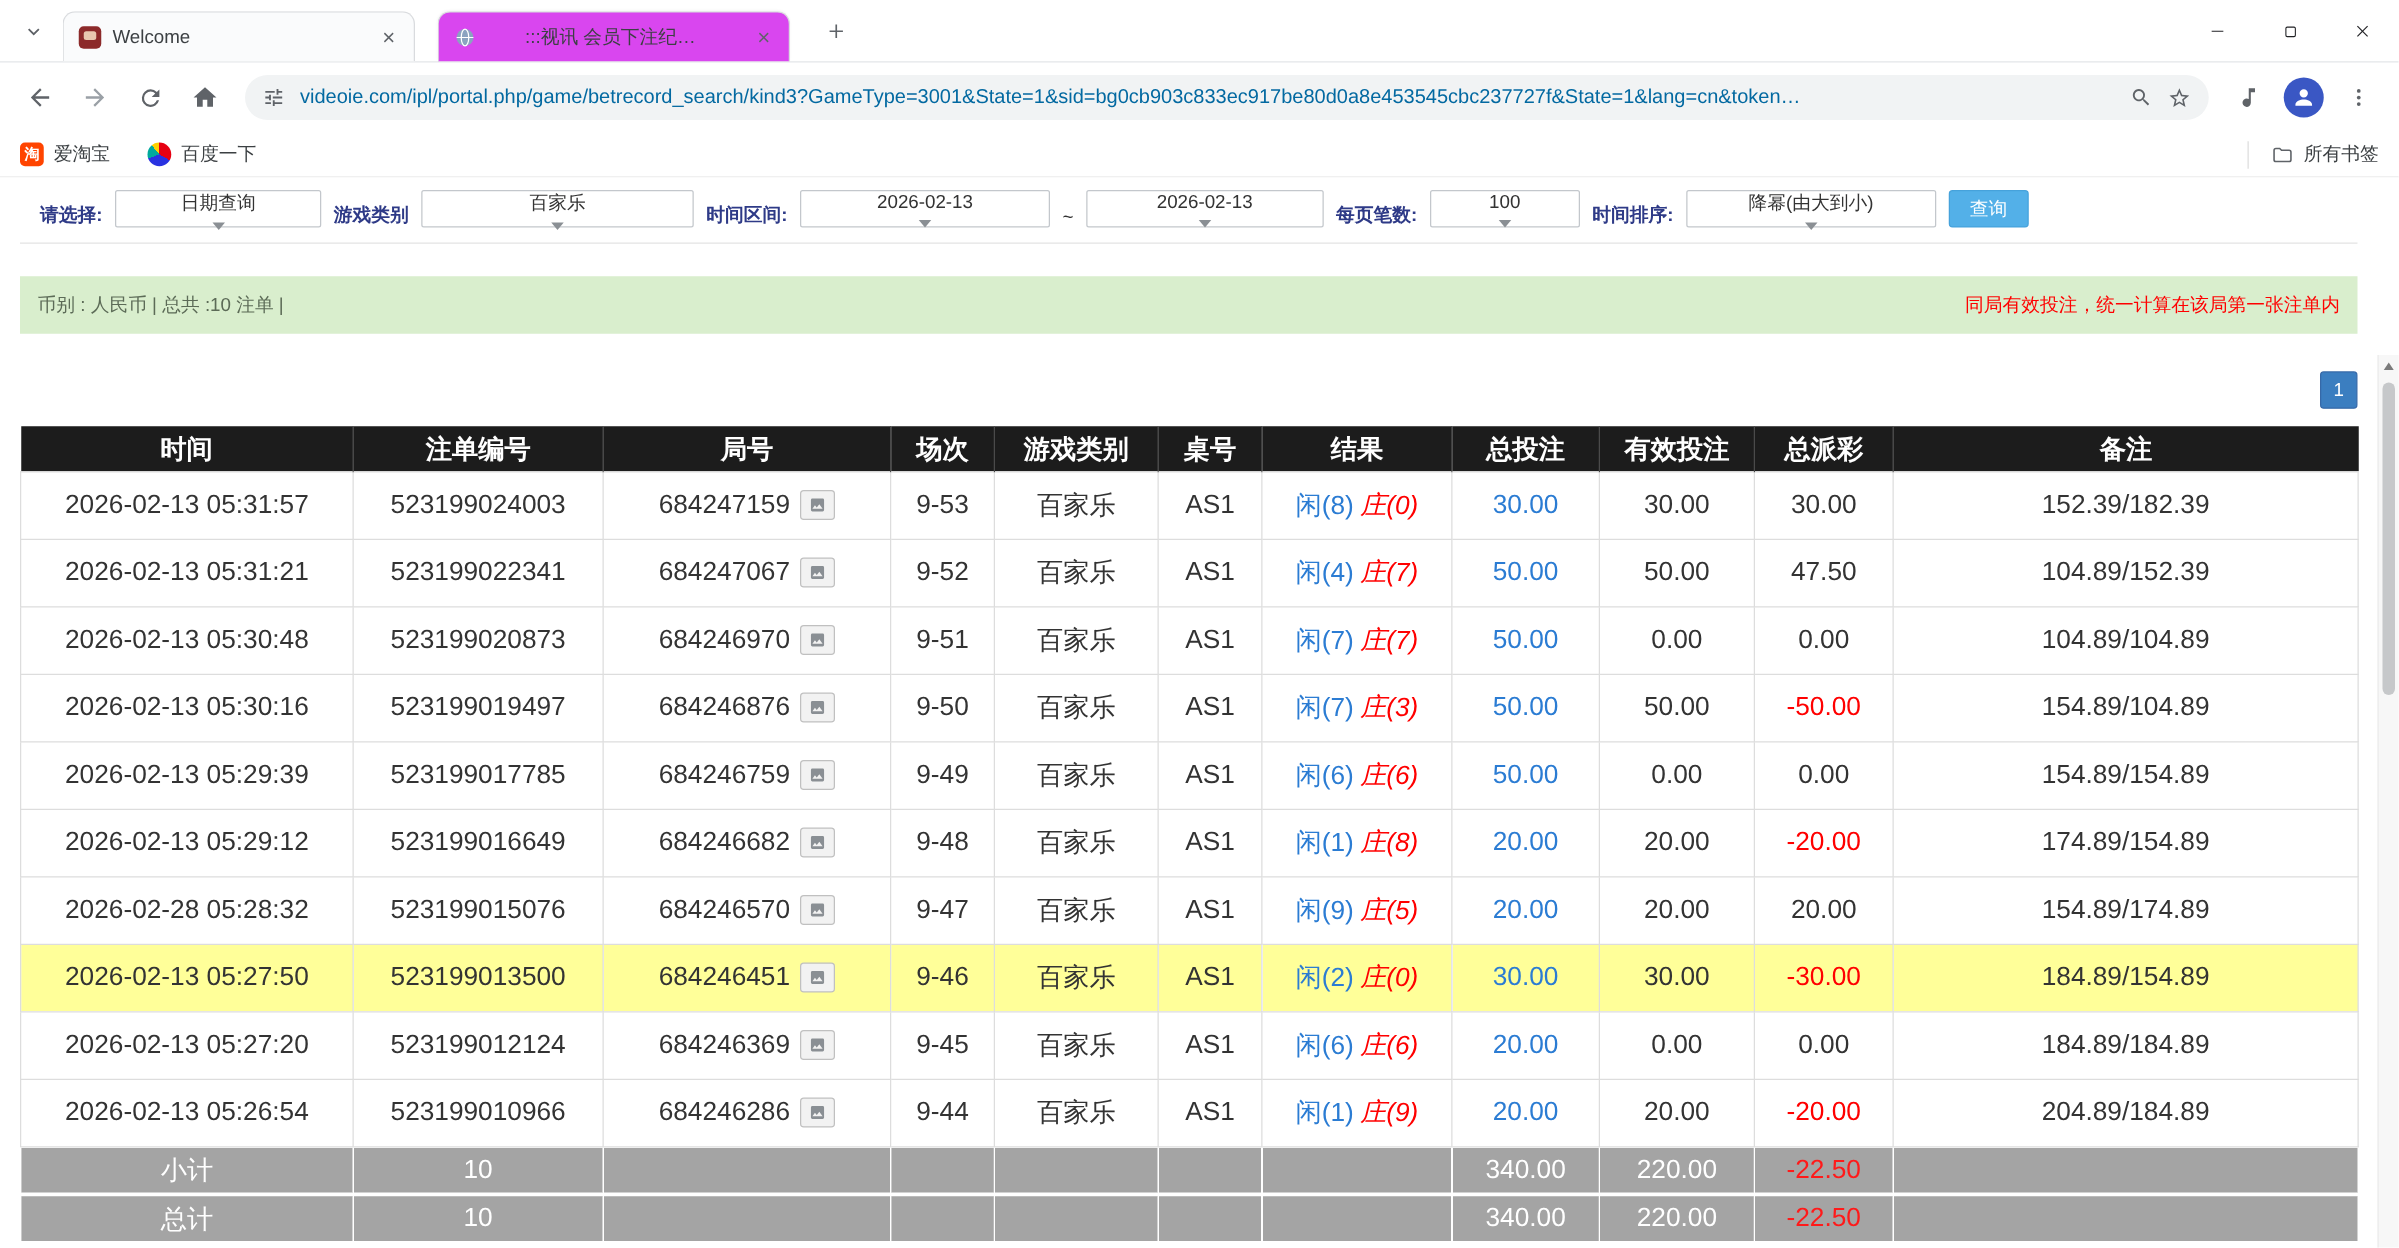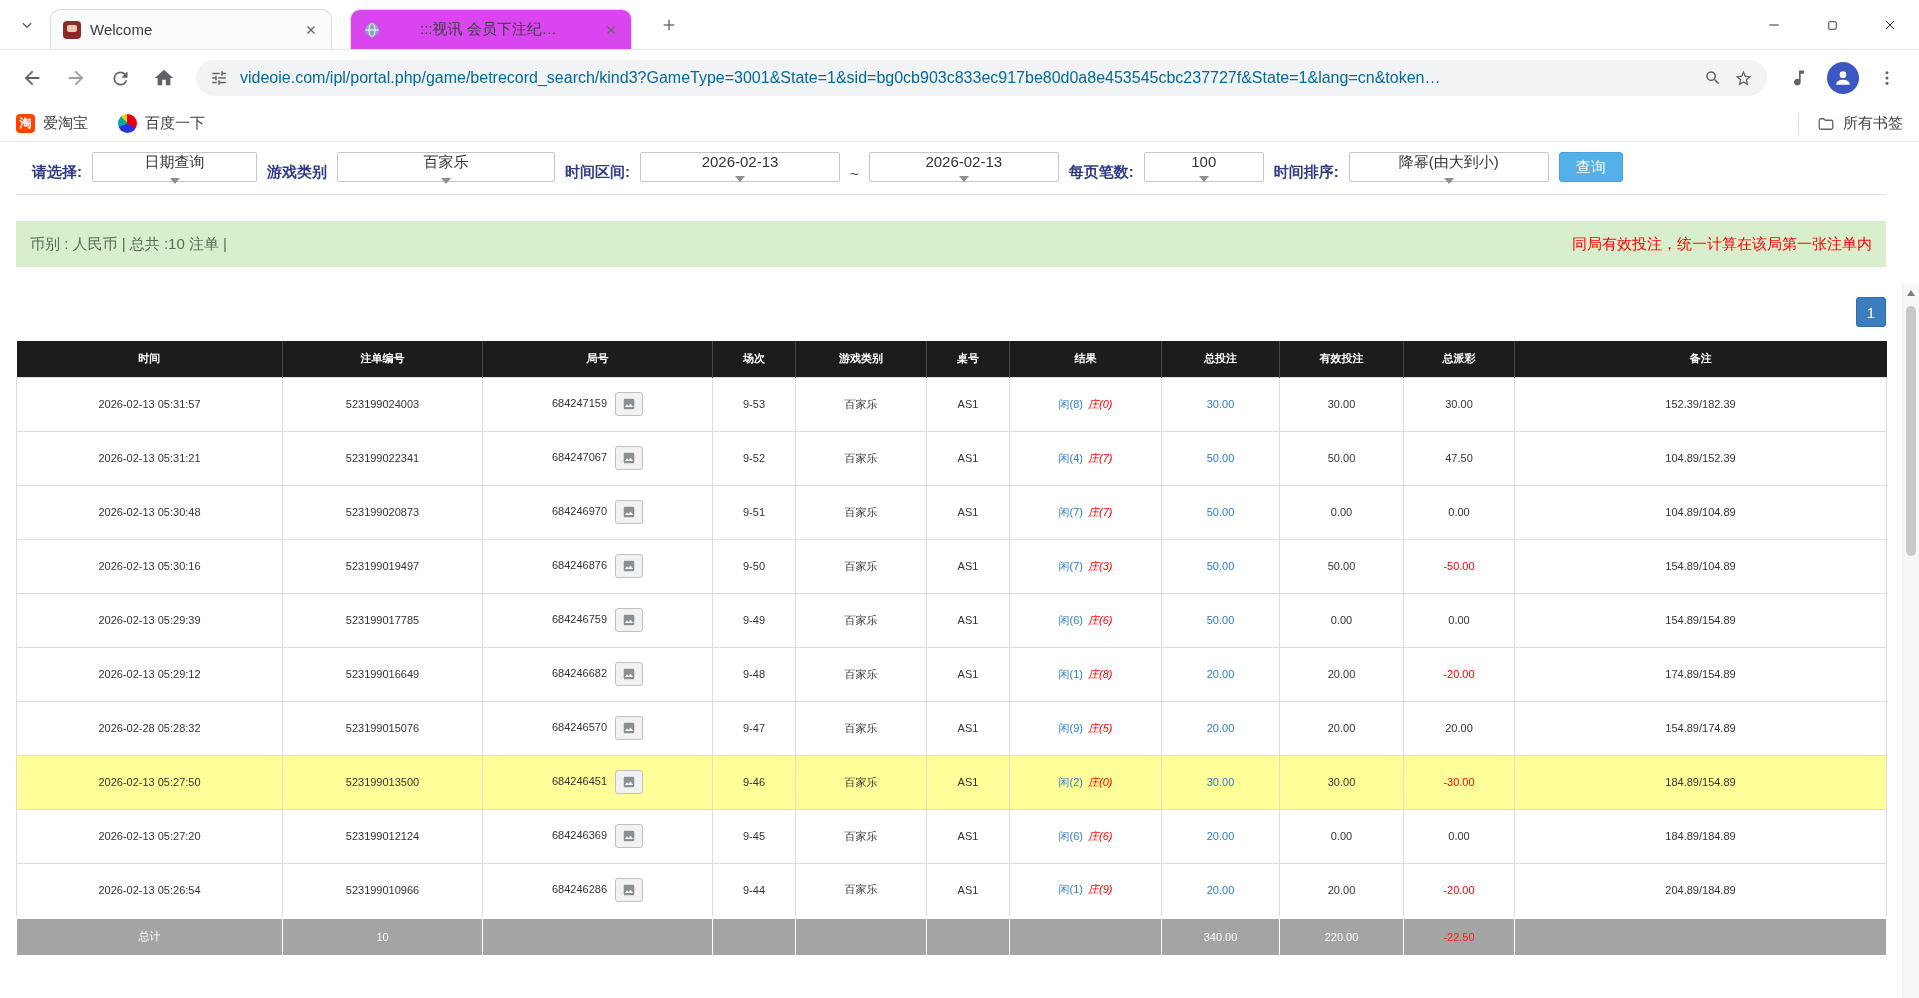--- a/index.html
+++ b/index.html
@@ -70,21 +70,21 @@
     font-size:15px; }
   .greenbar .left { color:#5c6b57; }
   .greenbar .right { color:var(--notice_red); }
 
   .pager { margin-top:30px; display:flex; justify-content:flex-end; }
   .page-btn { width:30px; height:30px; background:var(--pagination_bg);
     border:1px solid #3669a8; border-radius:3px; color:#fff; font-size:15px;
     display:flex; align-items:center; justify-content:center; }
 
   table { margin-top:14px; width:1870px; table-layout:fixed; border-collapse:collapse;
-    font-size:11px; color:#333; }
+    font-size:21px; color:#333; }
   th { background:var(--header_bg); color:#fff; height:36px; font-weight:bold;
     border-right:1px solid #4a4a4a; }
   th:last-child { border-right:none; }
   td { border:1px solid #ddd; height:54px; text-align:center; vertical-align:middle;
     overflow:hidden; white-space:nowrap; }
   tbody tr.hl td { background:var(--highlight_yellow); }
   .blue { color:var(--accent_blue); }
   .player { color:var(--accent_blue); }
   .banker { color:var(--negative_red); margin-left:5px;font-style:italic; }
   .payout.neg { color:var(--negative_red); }
@@ -530,20 +530,33 @@
     <td>百家乐</td>
     <td>AS1</td>
     <td><span class="player">闲(1)</span><span class="banker">庄(9)</span></td>
     <td class="blue">20.00</td>
     <td>20.00</td>
     <td class="payout neg">-20.00</td>
     <td>204.89/184.89</td>
   </tr>
 </tbody>
       <tfoot>
+        <tr>
+          <td>小计</td>
+          <td>10</td>
+          <td></td>
+            <td></td>
+          <td></td>
+            <td></td>
+          <td></td>
+          <td>340.00</td>
+          <td>220.00</td>
+          <td class="payout neg">-22.50</td>
+          <td></td>
+        </tr>
         <tr class="total">
           <td>总计</td>
           <td>10</td>
           <td></td>
             <td></td>
           <td></td>
             <td></td>
           <td></td>
           <td>340.00</td>
           <td>220.00</td>

